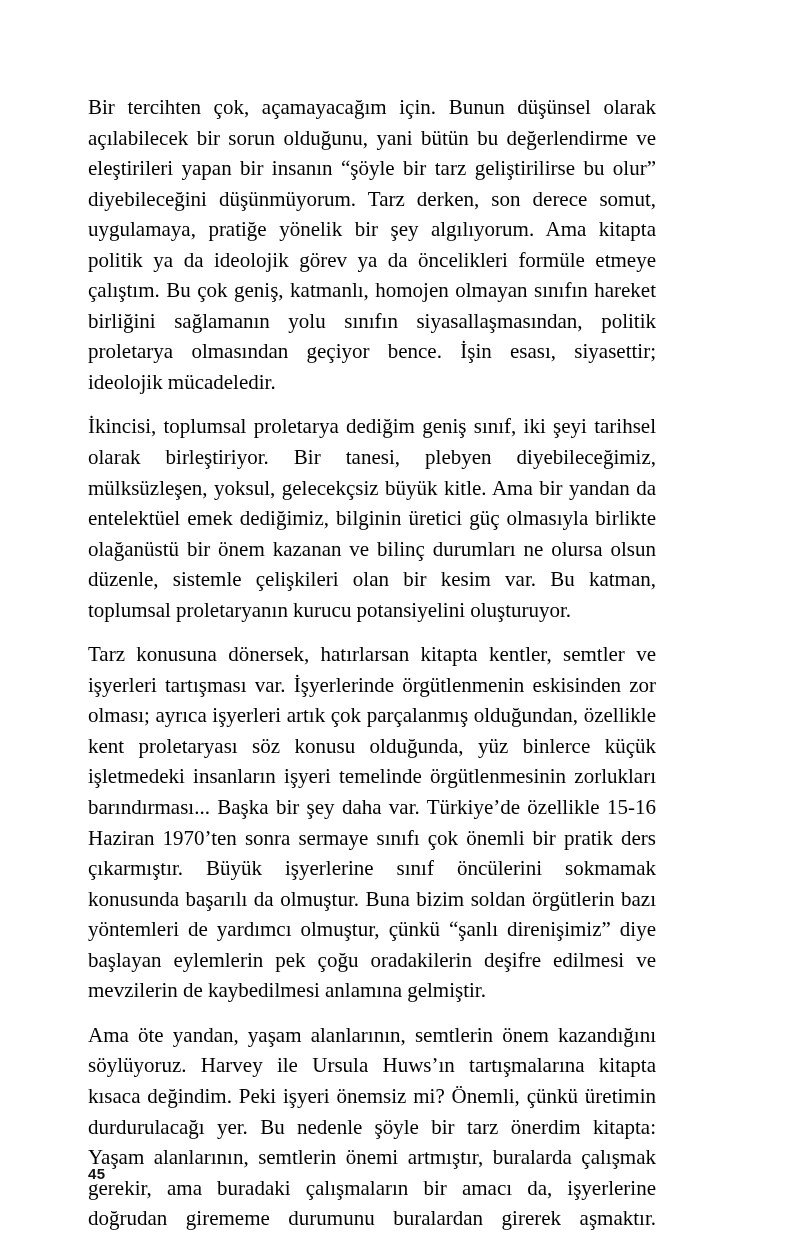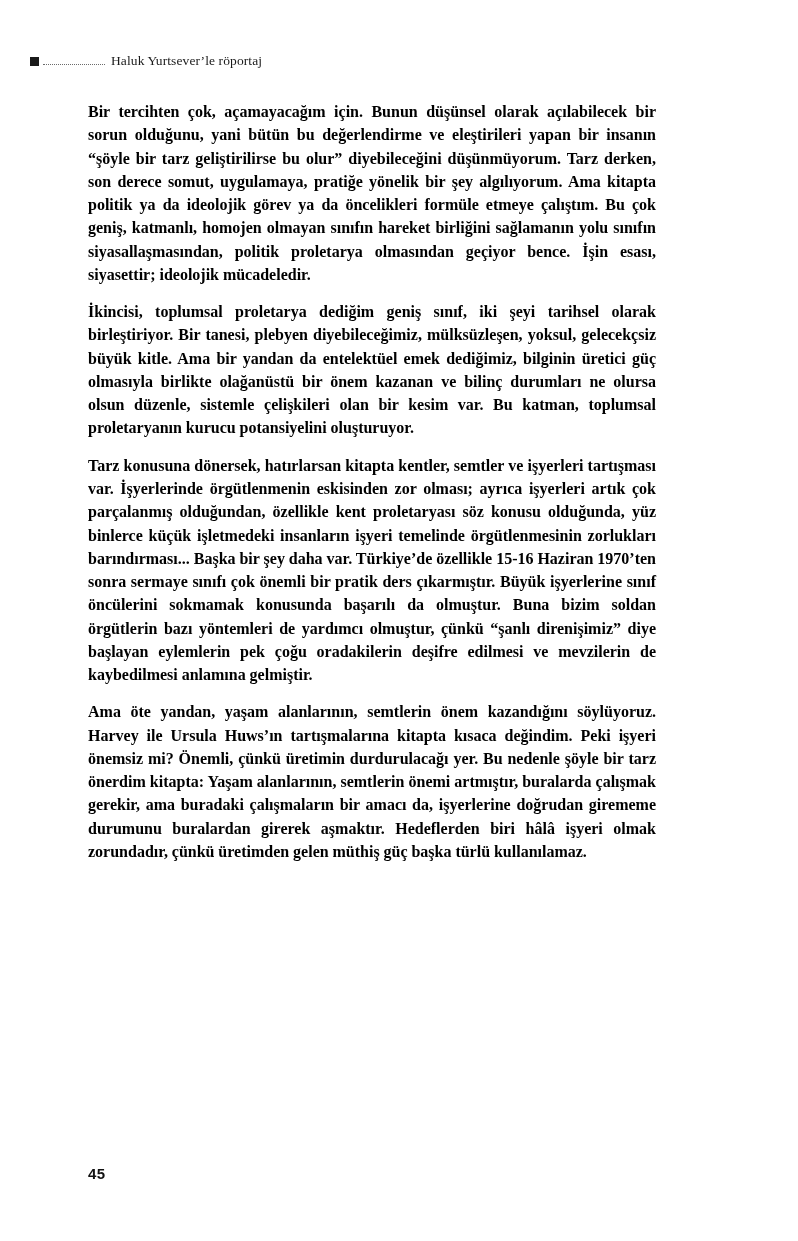--- a/index.html
+++ b/index.html
@@ -56,28 +56,27 @@
     white-space: nowrap;
   }
   
   .content {
     position: absolute;
     top: 92px;
     left: 88px;
     width: 568px;
   }
   .para {
-    font-size: 16px;
+    font-size: 21px;
     line-height: 1.455;
     text-align: justify;
     text-justify: inter-word;
-    margin: 8px 0 14px 0;
+    margin: 0 0 14px 0;
     hyphens: manual;
     word-spacing: -0.1px;
-    font-weight: bold;
   }
   .para:last-child {
     margin-bottom: 0;
   }
   
   .folio {
     position: absolute;
     left: 88px;
     top: 1165px;
     font-family: "Liberation Sans", sans-serif;
@@ -85,25 +84,20 @@
     font-weight: bold;
     color: #111111;
     letter-spacing: 0.3px;
   }
 </style>
 </head>
 <body>
 
 <div class="page">
 
-  <div class="header">
-    <span class="header-marker"></span>
-    <span class="header-dots"></span>
-    <span class="header-title">Haluk Yurtsever’le röportaj</span>
-  </div>
 
   <div class="content">
     <p class="para">Bir tercihten çok, açamayacağım için. Bunun düşünsel olarak açılabilecek bir sorun olduğunu, yani bütün bu değerlendirme ve eleştirileri yapan bir insanın “şöyle bir tarz geliştirilirse bu olur” diyebileceğini düşünmüyorum. Tarz derken, son derece somut, uygulamaya, pratiğe yönelik bir şey algılıyorum. Ama kitapta politik ya da ideolojik görev ya da öncelikleri formüle etmeye çalıştım. Bu çok geniş, katmanlı, homojen olmayan sınıfın hareket birliğini sağlamanın yolu sınıfın siyasallaşmasından, politik proletarya olmasından geçiyor bence. İşin esası, siyasettir; ideolojik mücadeledir.</p>
     <p class="para">İkincisi, toplumsal proletarya dediğim geniş sınıf, iki şeyi tarihsel olarak birleştiriyor. Bir tanesi, plebyen diyebileceğimiz, mülksüzleşen, yoksul, gelecekçsiz büyük kitle. Ama bir yandan da entelektüel emek dediğimiz, bilginin üretici güç olmasıyla birlikte olağanüstü bir önem kazanan ve bilinç durumları ne olursa olsun düzenle, sistemle çelişkileri olan bir kesim var. Bu katman, toplumsal proletaryanın kurucu potansiyelini oluşturuyor.</p>
     <p class="para">Tarz konusuna dönersek, hatırlarsan kitapta kentler, semtler ve işyerleri tartışması var. İşyerlerinde örgütlenmenin eskisinden zor olması; ayrıca işyerleri artık çok parçalanmış olduğundan, özellikle kent proletaryası söz konusu olduğunda, yüz binlerce küçük işletmedeki insanların işyeri temelinde örgütlenmesinin zorlukları barındırması... Başka bir şey daha var. Türkiye’de özellikle 15-16 Haziran 1970’ten sonra sermaye sınıfı çok önemli bir pratik ders çıkarmıştır. Büyük işyerlerine sınıf öncülerini sokmamak konusunda başarılı da olmuştur. Buna bizim soldan örgütlerin bazı yöntemleri de yardımcı olmuştur, çünkü “şanlı direnişimiz” diye başlayan eylemlerin pek çoğu oradakilerin deşifre edilmesi ve mevzilerin de kaybedilmesi anlamına gelmiştir.</p>
     <p class="para">Ama öte yandan, yaşam alanlarının, semtlerin önem kazandığını söylüyoruz. Harvey ile Ursula Huws’ın tartışmalarına kitapta kısaca değindim. Peki işyeri önemsiz mi? Önemli, çünkü üretimin durdurulacağı yer. Bu nedenle şöyle bir tarz önerdim kitapta: Yaşam alanlarının, semtlerin önemi artmıştır, buralarda çalışmak gerekir, ama buradaki çalışmaların bir amacı da, işyerlerine doğrudan girememe durumunu buralardan girerek aşmaktır. Hedeflerden biri hâlâ işyeri olmak zorundadır, çünkü üretimden gelen müthiş güç başka türlü kullanılamaz.</p>
   </div>
 
   <div class="folio">45</div>
 

